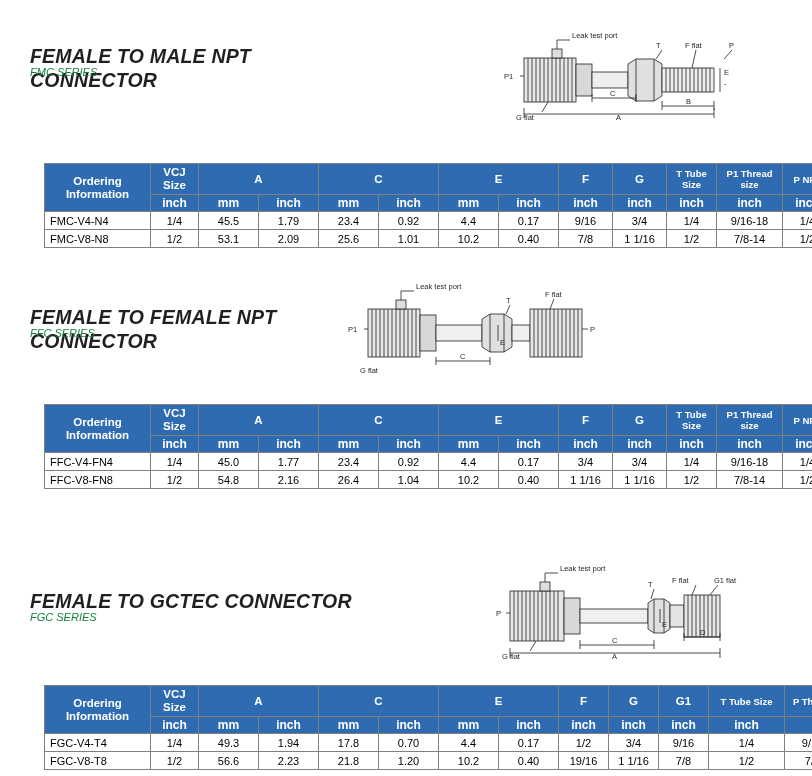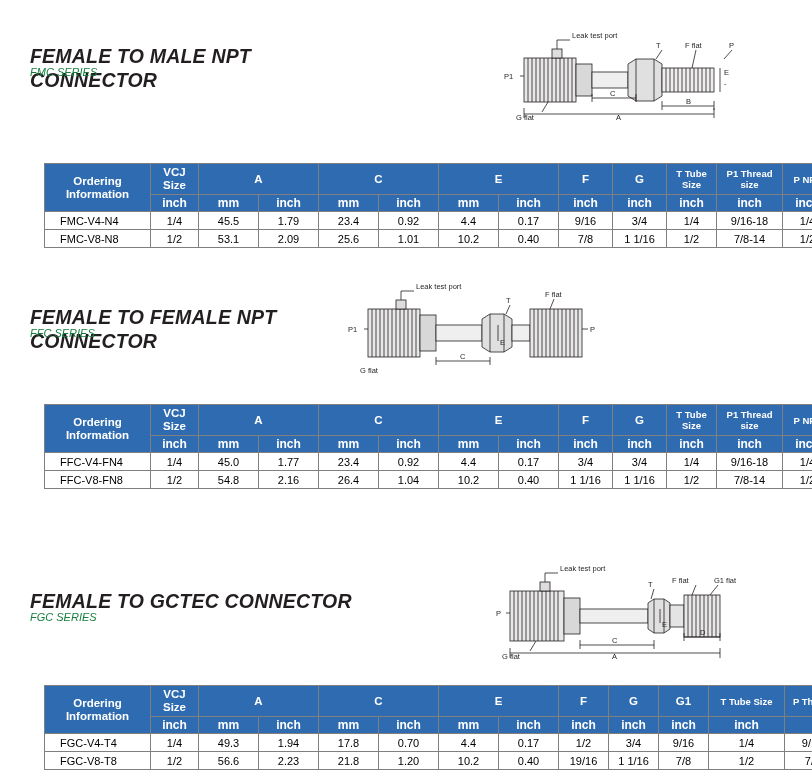--- a/index.html
+++ b/index.html
@@ -85,21 +85,21 @@
     text-align: center;
   }
   table.spec tbody td {
     height: 17px;
     background: #ffffff;
     color: #000000;
     font-size: 11px;
   }
   table.spec tbody td.left {
     text-align: left;
-    padding-left: 15px;
+    padding-left: 5px;
   }
 
   
   .drawing {
     position: absolute;
     top: 0;
     right: 0;
     width: 300px;
     height: 125px;
   }

